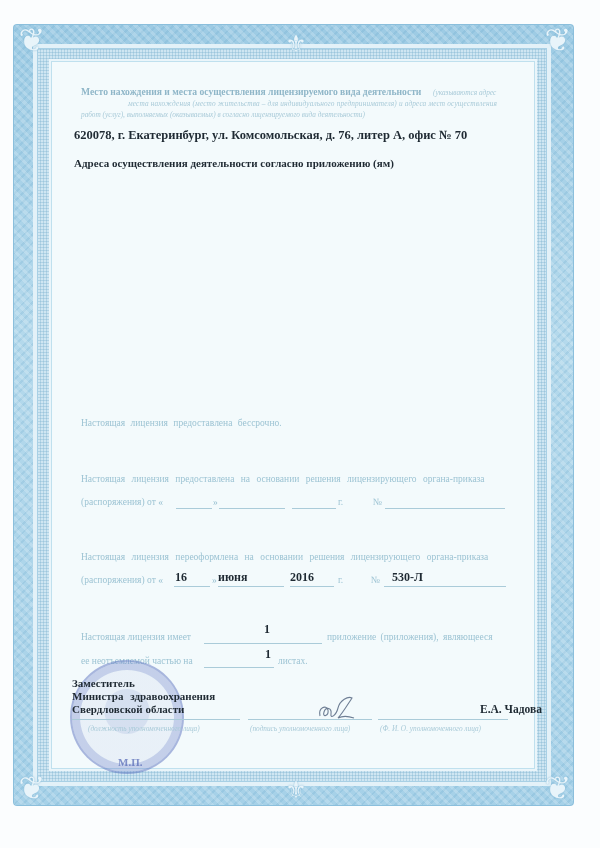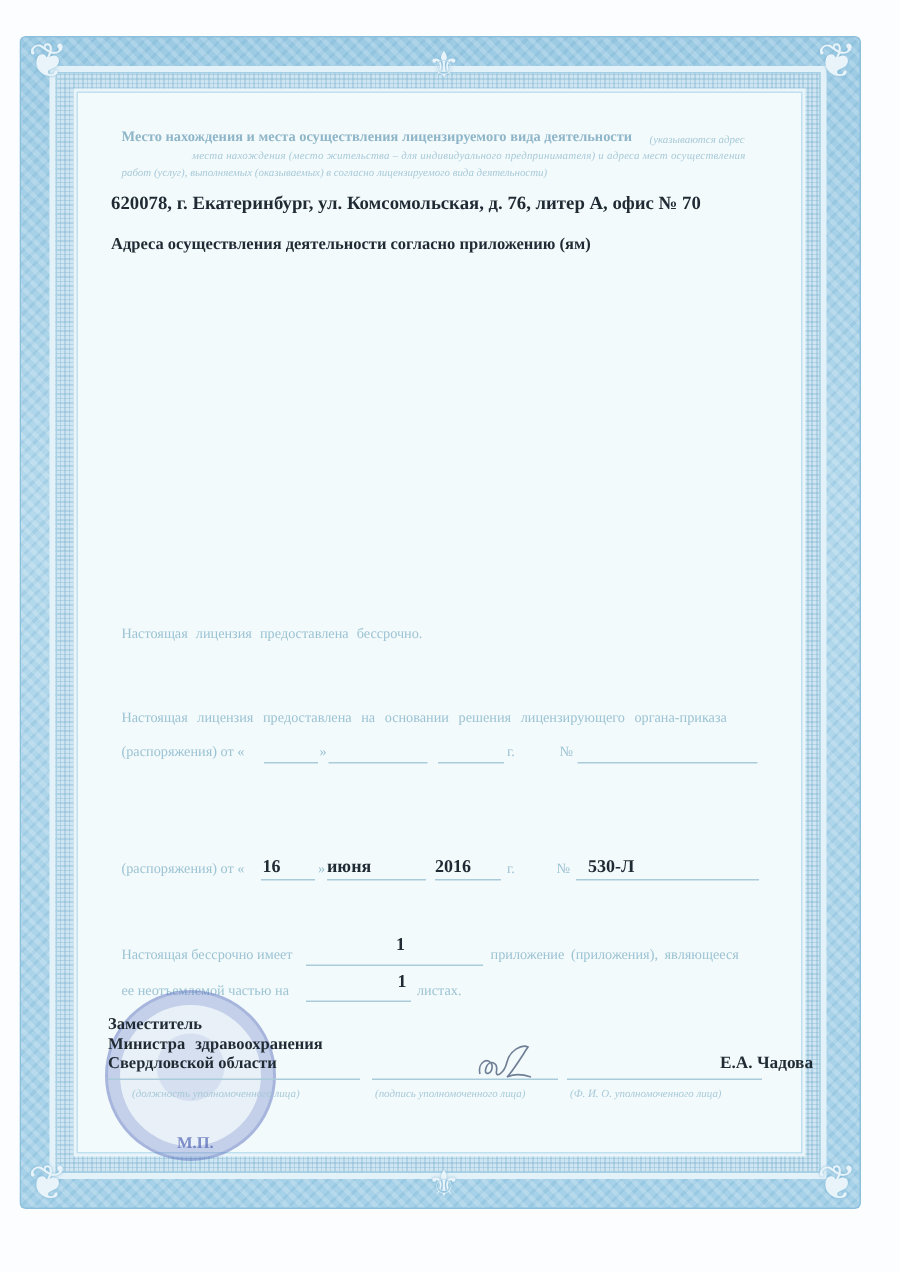--- a/index.html
+++ b/index.html
@@ -107,34 +107,35 @@
   <div class="txt faint" style="left:81px; top:474px; word-spacing:4px;">Настоящая лицензия предоставлена на основании решения лицензирующего органа-приказа</div>
   <div class="txt faint" style="left:81px; top:497px;">(распоряжения) от «</div>
   <div class="uline" style="left:176px; top:508px; width:36px;"></div>
   <div class="txt faint" style="left:213px; top:497px;">»</div>
   <div class="uline" style="left:219px; top:508px; width:66px;"></div>
   <div class="uline" style="left:292px; top:508px; width:44px;"></div>
   <div class="txt faint" style="left:338px; top:497px;">г.</div>
   <div class="txt faint" style="left:373px; top:497px;">№</div>
   <div class="uline" style="left:385px; top:508px; width:120px;"></div>
 
+  <div class="txt faint" style="left:81px; top:552px; word-spacing:4px;">Настоящая лицензия переоформлена на основании решения лицензирующего органа-приказа</div>
   <div class="txt faint" style="left:81px; top:575px;">(распоряжения) от «</div>
   <div class="txt val" style="left:175px; top:570px;">16</div>
   <div class="uline" style="left:174px; top:586px; width:36px;"></div>
   <div class="txt faint" style="left:212px; top:575px;">»</div>
   <div class="txt val" style="left:218px; top:570px;">июня</div>
   <div class="uline" style="left:218px; top:586px; width:66px;"></div>
   <div class="txt val" style="left:290px; top:570px;">2016</div>
   <div class="uline" style="left:290px; top:586px; width:44px;"></div>
   <div class="txt faint" style="left:338px; top:575px;">г.</div>
   <div class="txt faint" style="left:371px; top:575px;">№</div>
   <div class="txt val" style="left:392px; top:570px;">530-Л</div>
   <div class="uline" style="left:384px; top:586px; width:122px;"></div>
 
-  <div class="txt faint" style="left:81px; top:632px;">Настоящая бессрочно имеет</div>
+  <div class="txt faint" style="left:81px; top:632px;">Настоящая лицензия имеет</div>
   <div class="txt val" style="left:264px; top:622px;">1</div>
   <div class="uline" style="left:204px; top:643px; width:118px;"></div>
   <div class="txt faint" style="left:327px; top:632px; word-spacing:2px;">приложение (приложения), являющееся</div>
 
   <div class="txt faint" style="left:81px; top:656px;">ее неотъемлемой частью на</div>
   <div class="txt val" style="left:265px; top:647px;">1</div>
   <div class="uline" style="left:204px; top:667px; width:70px;"></div>
   <div class="txt faint" style="left:278px; top:656px;">листах.</div>
 
   <div class="stamp"></div>

